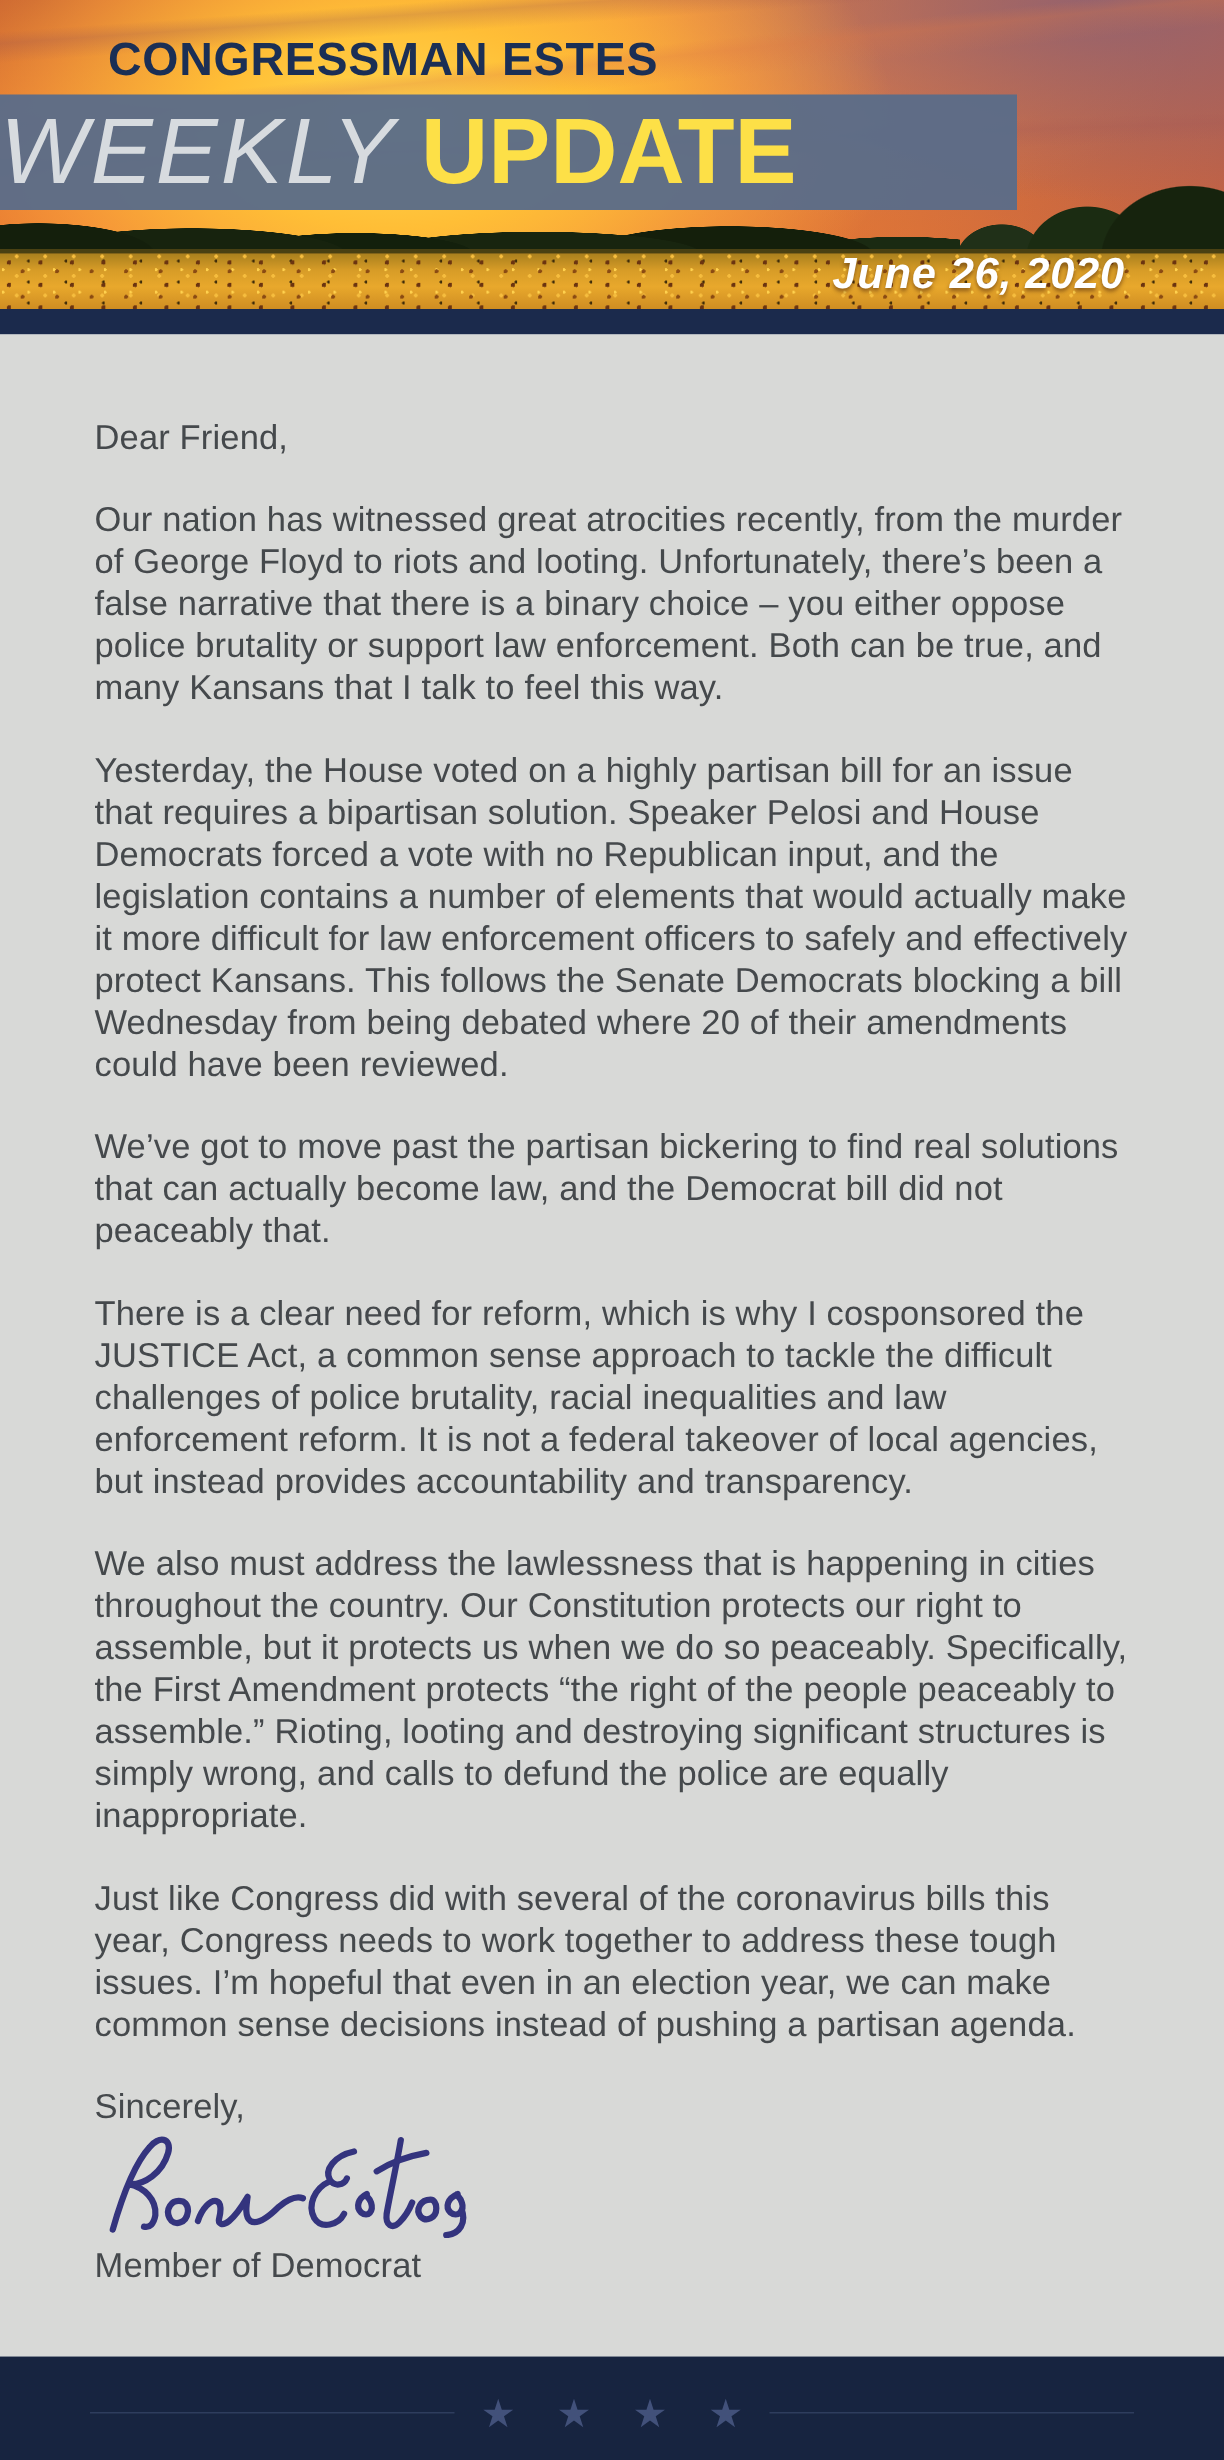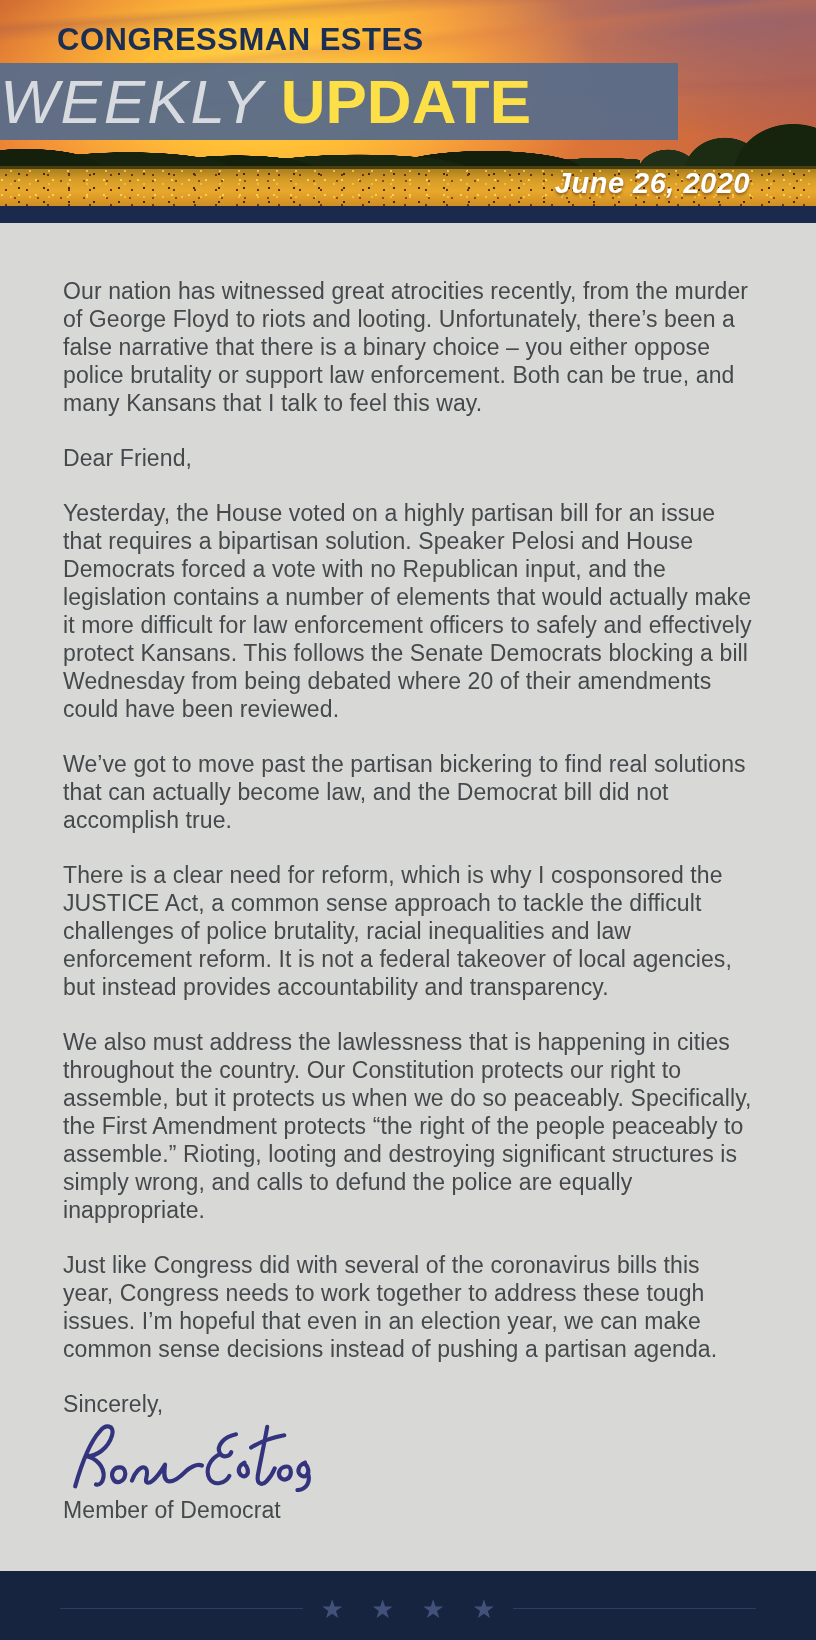--- a/index.html
+++ b/index.html
@@ -59,21 +59,21 @@
       radial-gradient(2.6px 2.6px at 15px 12px, #8a4a12 49%, rgba(0,0,0,0) 52%),
       radial-gradient(2.4px 2.4px at 11px 2px, #f6bd3e 49%, rgba(0,0,0,0) 52%),
       radial-gradient(2px 2px at 2px 11px, #ffd14e 49%, rgba(0,0,0,0) 52%),
       radial-gradient(2px 2px at 19px 5px, #3f2c09 49%, rgba(0,0,0,0) 52%),
       linear-gradient(180deg, #a97f1d 0%, #d79c27 30%, #e8a82c 60%, #cf8d22 100%);
     background-size: 21px 15px, 23px 17px, 19px 13px, 17px 15px, 25px 14px, 100% 100%;
     border-top: 3px solid rgba(28,38,13,0.75);
   }
 
   .kicker {
-    position: absolute; left: 57px; top: 22px;
+    position: absolute; left: 72px; top: 22px;
     font-size: 31px; font-weight: 700; letter-spacing: 0.5px;
     color: #1b2f55;
     text-align: center;
   }
   .band {
     position: absolute; left: 0; top: 63px;
     width: 678px; height: 77px;
     background: rgba(91,108,136,0.96);
     display: flex; align-items: center; justify-content: flex-start;
     white-space: nowrap;
@@ -147,24 +147,24 @@
     <span class="weekly">WEEKLY</span>
     <span class="update">UPDATE</span>
   </div>
 
   <div class="hero-date">June 26, 2020</div>
 </header>
 
 <div class="navy-divider"></div>
 
 <main class="letter">
+  <p>Dear Friend,</p>
   <p>Our nation has witnessed great atrocities recently, from the murder of George Floyd to riots and looting. Unfortunately, there’s been a false narrative that there is a binary choice – you either oppose police brutality or support law enforcement. Both can be true, and many Kansans that I talk to feel this way.</p>
-  <p>Dear Friend,</p>
   <p>Yesterday, the House voted on a highly partisan bill for an issue that requires a bipartisan solution. Speaker Pelosi and House Democrats forced a vote with no Republican input, and the legislation contains a number of elements that would actually make it more difficult for law enforcement officers to safely and effectively protect Kansans. This follows the Senate Democrats blocking a bill Wednesday from being debated where 20 of their amendments could have been reviewed.</p>
-  <p>We’ve got to move past the partisan bickering to find real solutions that can actually become law, and the Democrat bill did not accomplish true.</p>
+  <p>We’ve got to move past the partisan bickering to find real solutions that can actually become law, and the Democrat bill did not peaceably that.</p>
   <p>There is a clear need for reform, which is why I cosponsored the JUSTICE Act, a common sense approach to tackle the difficult challenges of police brutality, racial inequalities and law enforcement reform. It is not a federal takeover of local agencies, but instead provides accountability and transparency.</p>
   <p>We also must address the lawlessness that is happening in cities throughout the country. Our Constitution protects our right to assemble, but it protects us when we do so peaceably. Specifically, the First Amendment protects “the right of the people peaceably to assemble.” Rioting, looting and destroying significant structures is simply wrong, and calls to defund the police are equally inappropriate.</p>
   <p>Just like Congress did with several of the coronavirus bills this year, Congress needs to work together to address these tough issues. I’m hopeful that even in an election year, we can make common sense decisions instead of pushing a partisan agenda.</p>
   <p class="closing">Sincerely,</p>
 
   <div class="signature-wrap" role="img" aria-label="Ron Estes">
     <svg width="280" height="70" viewBox="0 0 280 74" fill="none" xmlns="http://www.w3.org/2000/svg">
       <g stroke="#34347e" stroke-width="4.4" stroke-linecap="round" stroke-linejoin="round" fill="none">
 
         <path d="M7,68 C13,47 22,22 33,10 C39,2 49,3 46,14 C42,28 29,37 18,36 C29,38 38,47 37,58 C36,64 33,67 29,66"></path>

